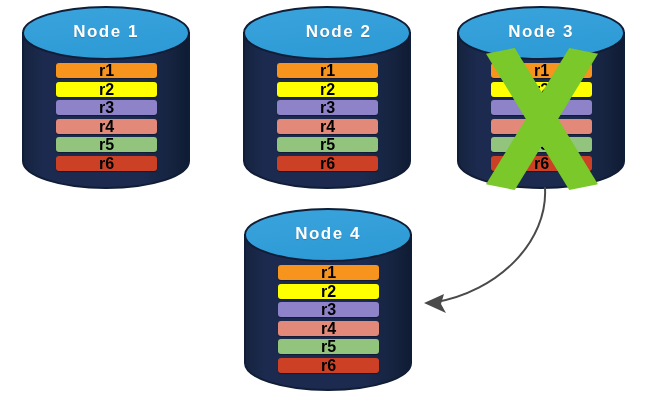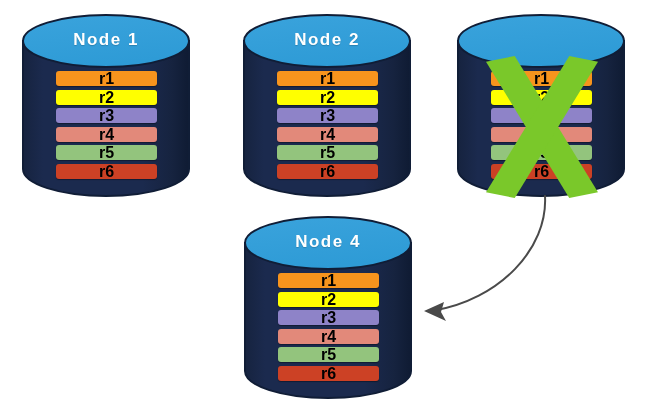--- a/index.html
+++ b/index.html
@@ -10,21 +10,21 @@
   body {
     width: 646px;
     height: 402px;
     position: relative;
     overflow: hidden;
     font-family: "Liberation Sans", sans-serif;
   }
   #stage {
     position: absolute;
     left: 0;
-    top: 8px;
+    top: 0;
     width: 646px;
     height: 354px;
   }
   .node {
     position: absolute;
   }
   .node-svg {
     position: absolute;
     left: 0;
     top: 0;
@@ -100,21 +100,21 @@
       <div class="node-title" style="top: 16px;">Node 1</div>
       <div class="rows">
         <div class="row" style="background: rgb(247, 148, 29); left: 34px; width: 101px; height: 15px; top: 57px; padding-top: 1px;">r1</div>
         <div class="row" style="background: rgb(255, 255, 0); left: 34px; width: 101px; height: 15px; top: 75.6px; padding-top: 1px;">r2</div>
         <div class="row" style="background: rgb(142, 131, 200); left: 34px; width: 101px; height: 15px; top: 94.2px; padding-top: 1px;">r3</div>
         <div class="row" style="background: rgb(226, 137, 122); left: 34px; width: 101px; height: 15px; top: 112.8px; padding-top: 1px;">r4</div>
         <div class="row" style="background: rgb(147, 196, 125); left: 34px; width: 101px; height: 15px; top: 131.4px; padding-top: 1px;">r5</div>
         <div class="row" style="background: rgb(204, 65, 37); left: 34px; width: 101px; height: 15px; top: 150px; padding-top: 1px;">r6</div>
       </div>
     </div>
-    <div class="node" style="left: 243px; top: 6px; width: 168px; height: 182px;">
+    <div class="node" style="left: 243px; top: 6px; width: 168px; height: 182px; padding-left: 23px;">
       <svg class="node-svg" width="168" height="182" viewBox="0 0 168 182">
         <defs>
           <linearGradient id="bodyGrad1" x1="0" y1="0" x2="1" y2="0">
             <stop offset="0" stop-color="#16233f"></stop>
             <stop offset="0.12" stop-color="#1b2a4e"></stop>
             <stop offset="0.72" stop-color="#1b2a4e"></stop>
             <stop offset="0.9" stop-color="#16233f"></stop>
             <stop offset="1" stop-color="#0f1b33"></stop>
           </linearGradient>
           <linearGradient id="topGrad1" x1="0" y1="0" x2="0.35" y2="1">
@@ -146,20 +146,21 @@
             <stop offset="1" stop-color="#0f1b33"></stop>
           </linearGradient>
           <linearGradient id="topGrad2" x1="0" y1="0" x2="0.35" y2="1">
             <stop offset="0" stop-color="#3aa3dc"></stop>
             <stop offset="1" stop-color="#2e9bd6"></stop>
           </linearGradient>
         </defs>
         <path d="M 1,27 L 1,155 A 83,27 0 0 0 167,155 L 167,27 Z" fill="url(#bodyGrad2)" stroke="#101d36" stroke-width="2"></path>
         <ellipse cx="84" cy="27" rx="83" ry="26" fill="url(#topGrad2)" stroke="#101d36" stroke-width="2"></ellipse>
       </svg>
+      <div class="node-title" style="top: 16px;">Node 3</div>
       <div class="rows">
         <div class="row" style="background: rgb(247, 148, 29); left: 34px; width: 101px; height: 15px; top: 57px; padding-top: 1px;">r1</div>
         <div class="row" style="background: rgb(255, 255, 0); left: 34px; width: 101px; height: 15px; top: 75.6px; padding-top: 1px;">r2</div>
         <div class="row" style="background: rgb(142, 131, 200); left: 34px; width: 101px; height: 15px; top: 94.2px; padding-top: 1px;">r3</div>
         <div class="row" style="background: rgb(226, 137, 122); left: 34px; width: 101px; height: 15px; top: 112.8px; padding-top: 1px;">r4</div>
         <div class="row" style="background: rgb(147, 196, 125); left: 34px; width: 101px; height: 15px; top: 131.4px; padding-top: 1px;">r5</div>
         <div class="row" style="background: rgb(204, 65, 37); left: 34px; width: 101px; height: 15px; top: 150px; padding-top: 1px;">r6</div>
       </div>
     </div>
     <div class="node" style="left: 244px; top: 208px; width: 168px; height: 182px;">

